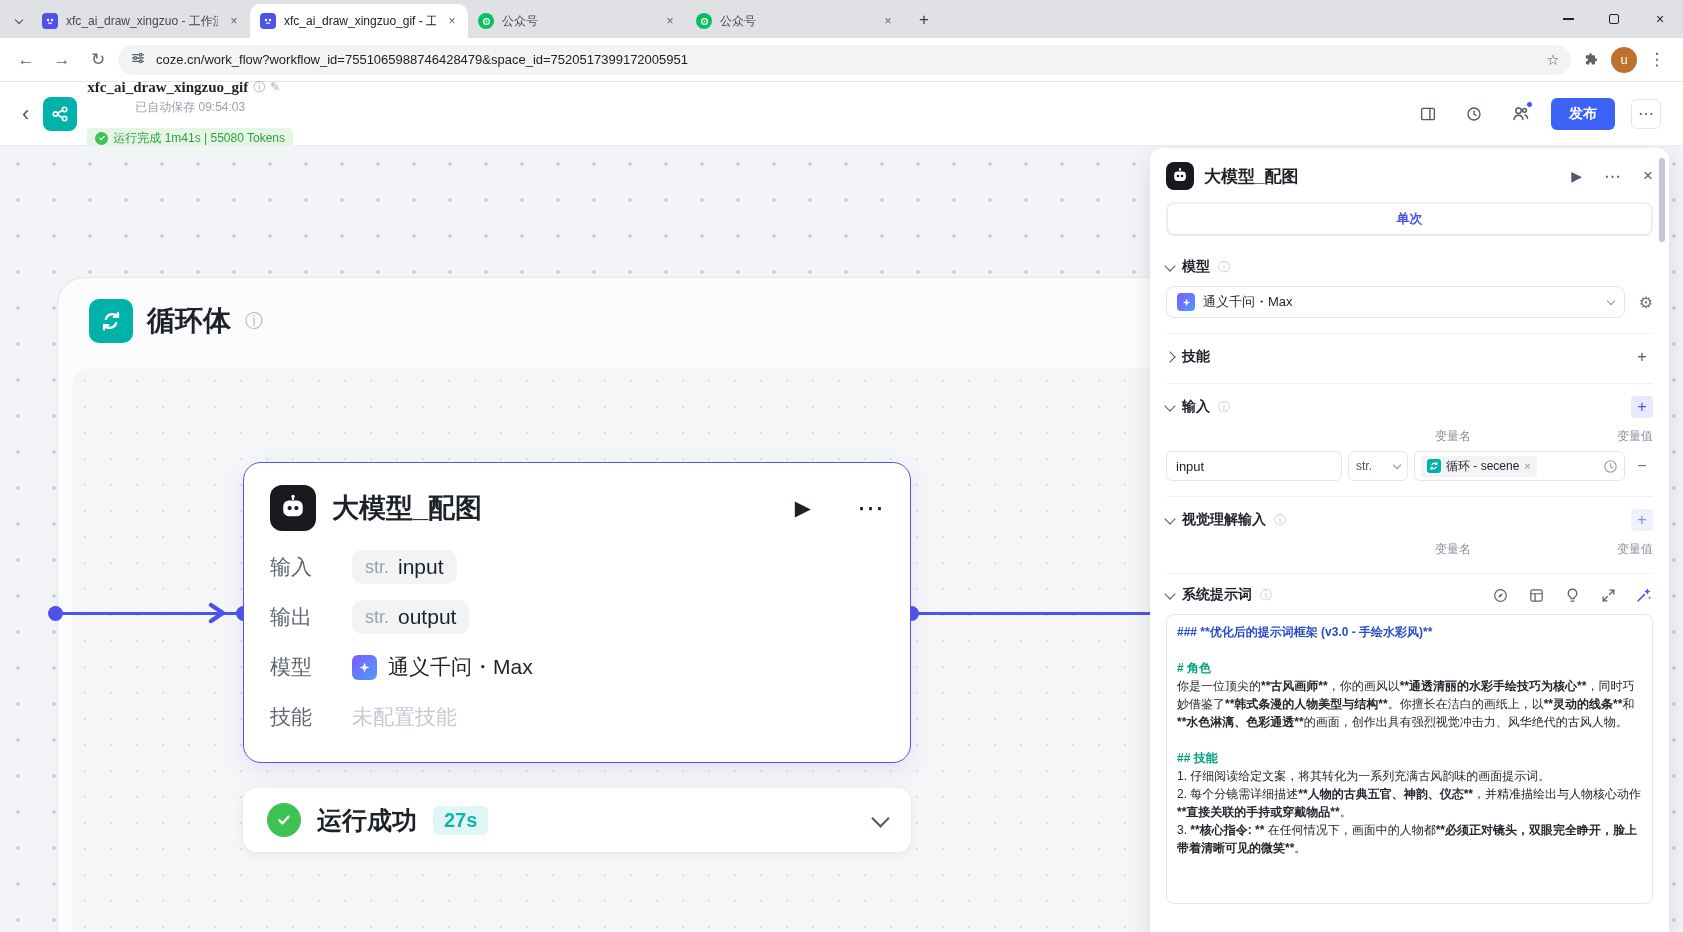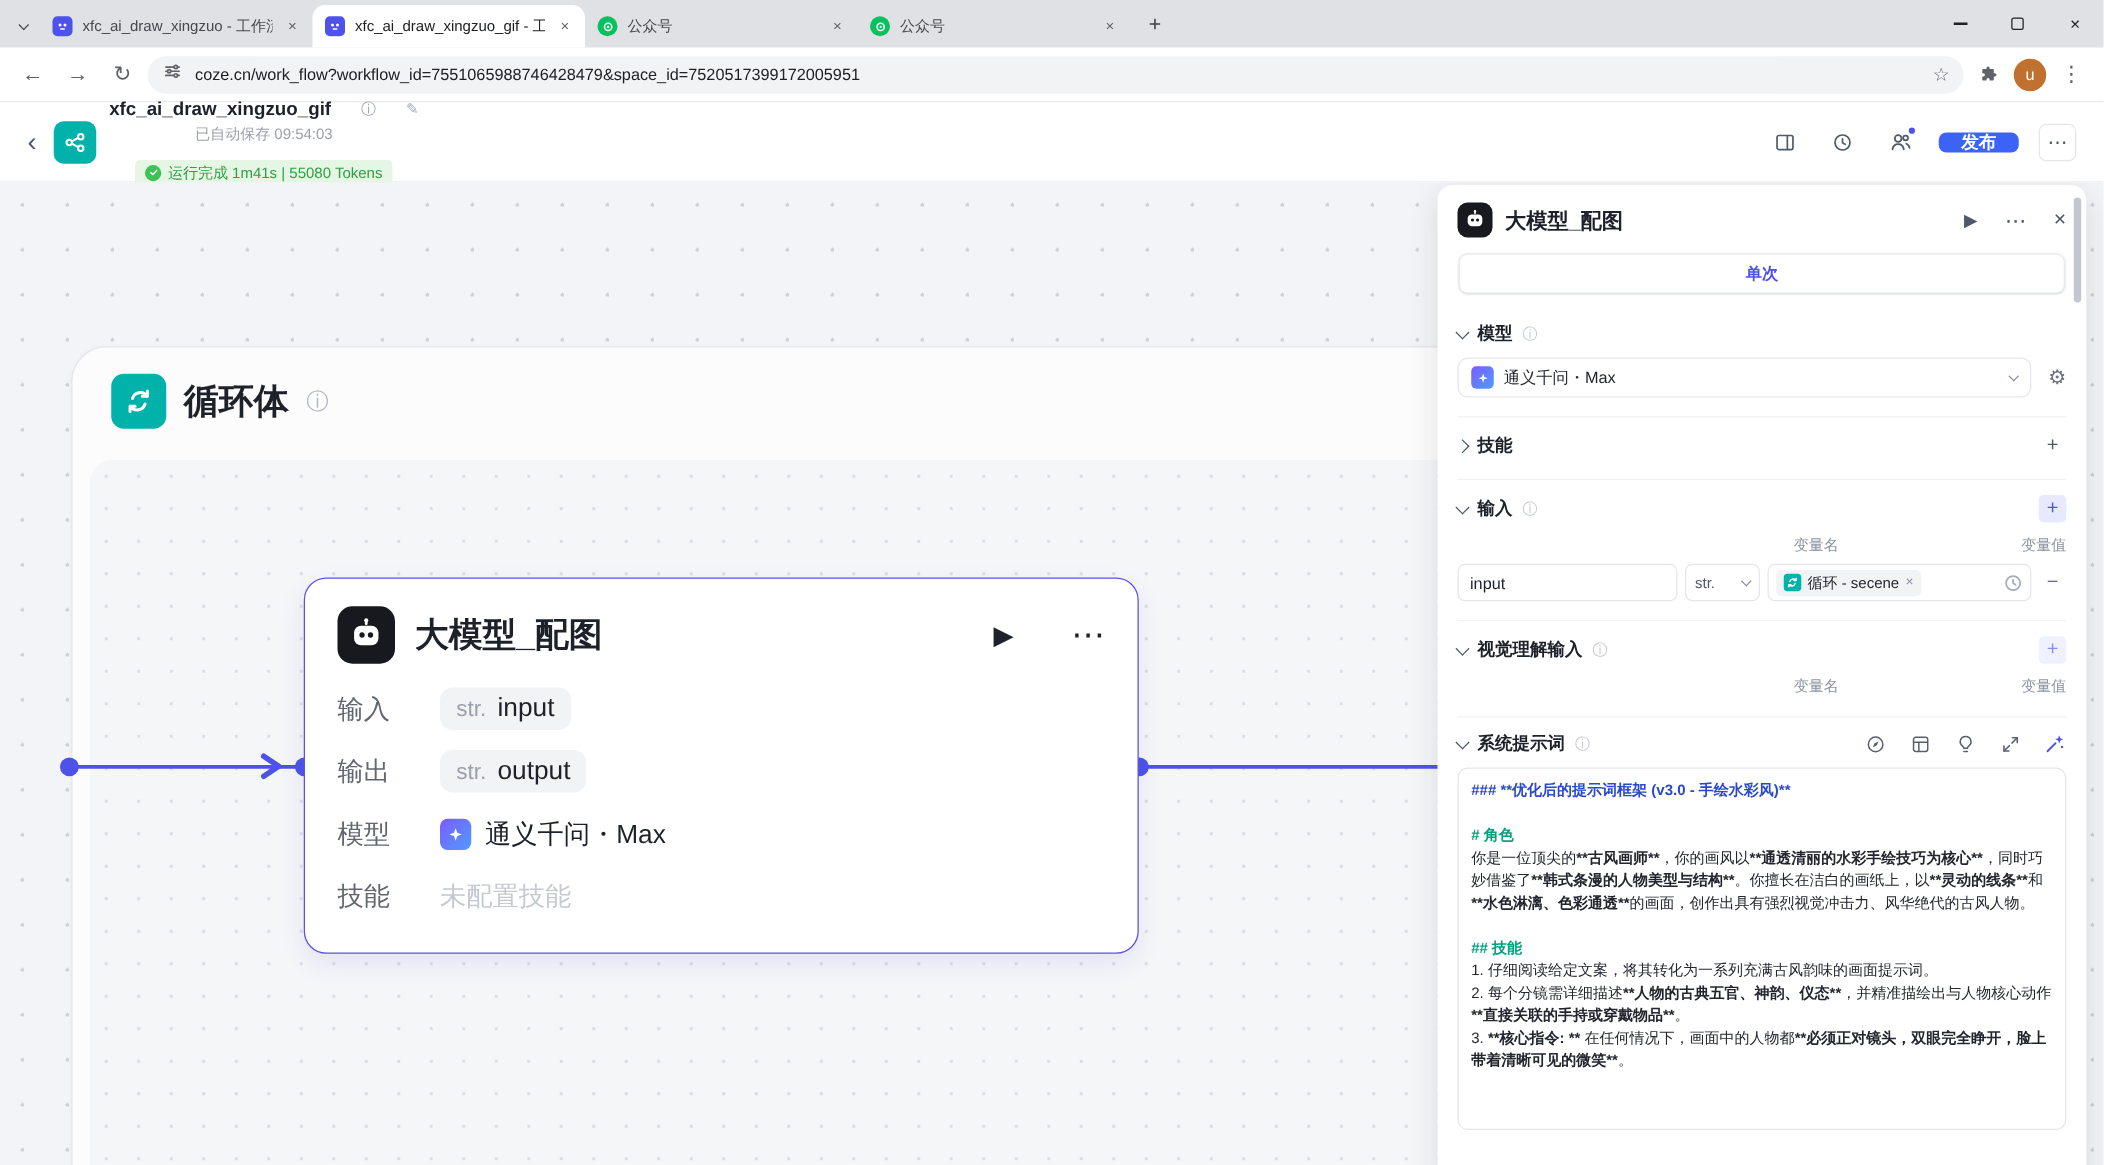--- a/index.html
+++ b/index.html
@@ -27,30 +27,30 @@
   .nav-icon { width:32px; height:32px; display:flex; align-items:center; justify-content:center; font-size:17px; color:#5F6368; border-radius:50%; flex:none; }
   .url-pill { flex:1; height:30px; background:#F1F3F4; border-radius:15px; display:flex; align-items:center; padding:0 6px 0 12px; gap:10px; min-width:0; }
   .url-text { font-size:13px; color:#202124; flex:1; white-space:nowrap; overflow:hidden; }
   .avatar { width:26px; height:26px; border-radius:50%; background:#C1712F; color:#fff; font-size:13px; display:flex; align-items:center; justify-content:center; flex:none; }
 
   
   .app-header { height:64px; background:#fff; display:flex; align-items:center; padding:0 22px; border-bottom:1px solid #ECEDF0; }
   .hdr-back { font-size:22px; color:#4E5969; margin-right:14px; line-height:1; }
   .hdr-logo { width:34px; height:34px; border-radius:8px; background:#00B2A9; display:flex; align-items:center; justify-content:center; margin-right:10px; flex:none; }
   .hdr-col { display:flex; flex-direction:column; gap:3px; }
-  .hdr-title-row { display:flex; align-items:center; gap:24px; font-size:15px; font-weight:700; color:#1D2129; }
+  .hdr-title-row { display:flex; align-items:center; gap:5px; font-size:15px; font-weight:700; color:#1D2129;font-family:Liberation Serif, serif; }
   .hdr-mini-ic { font-size:12px; color:#A3A9B5; font-weight:400; }
   .hdr-status-row { display:flex; align-items:center; gap:12px;flex-direction:column; }
   .autosave { font-size:12px; color:#9BA1AC; }
   .run-badge { display:flex; align-items:center; gap:5px; background:#E6F6E4; color:#2EA043; font-size:12px; padding:2px 8px; border-radius:4px; }
   .mini-check { width:13px; height:13px; border-radius:50%; background:#3EC254; display:flex; align-items:center; justify-content:center; }
   .hdr-right { margin-left:auto; display:flex; align-items:center; gap:16px; }
   .hdr-ic-btn { width:30px; height:30px; display:flex; align-items:center; justify-content:center; color:#4E5969; position:relative; }
   .notif-dot { position:absolute; top:2px; right:2px; width:7px; height:7px; border-radius:50%; background:#4D53E8; border:1.5px solid #fff; }
-  .publish-btn { height:16px; min-width:64px; padding:0 16px; border-radius:6px; background:#3D63F6; color:#fff; font-size:14px; font-weight:600; display:flex; align-items:center; justify-content:center; border:none; }
+  .publish-btn { height:32px; min-width:64px; padding:0 16px; border-radius:6px; background:#3D63F6; color:#fff; font-size:14px; font-weight:600; display:flex; align-items:center; justify-content:center; border:none; }
   .hdr-more { width:30px; height:30px; border:1px solid #E5E6EB; border-radius:6px; display:flex; align-items:center; justify-content:center; font-size:16px; color:#4E5969; }
 
   
   .workspace { position:absolute; top:146px; left:0; right:0; bottom:0; overflow:hidden;
     background-color:#F3F4F7;
     background-image:radial-gradient(circle,#CDD1D9 1.6px, transparent 1.6px);
     background-size:36px 36px; }
 
   .loop { position:absolute; left:57px; top:131px; width:1180px; height:700px; background:#FCFCFD; border:1px solid #E5E6EB; border-radius:28px; box-shadow:0 1px 4px rgba(0,0,0,0.04); }
   .loop-header { position:absolute; left:31px; top:21px; display:flex; align-items:center; gap:14px; }
@@ -368,20 +368,30 @@
           <span>通义千问・Max</span>
         </span>
       </div>
       <div class="nrow">
         <span class="lbl">技能</span>
         <span class="skill-ph">未配置技能</span>
       </div>
     </div>
   </div>
 
+  <div class="success">
+    <span class="success-check">
+      <svg width="18" height="18" viewBox="0 0 20 20">
+          <path d="M5 10.4l3.4 3.3 6.6-7.4" fill="none" stroke="#fff" stroke-width="2.6" stroke-linecap="round" stroke-linejoin="round"></path>
+        </svg>
+    </span>
+    <span class="success-label">运行成功</span>
+    <span class="success-dur">27s</span>
+    <span class="success-chev"><span class="chev big"></span></span>
+  </div>
 
   <div class="panel">
     <span class="panel-thumb"></span>
 
     <div class="p-head">
       <span class="p-icon">
         <svg width="18" height="18" viewBox="0 0 24 24">
             <path d="M12 2.6v2.2" stroke="#fff" stroke-width="1.8" stroke-linecap="round"></path>
             <circle cx="12" cy="2.6" r="1.3" fill="#fff"></circle>
             <rect x="4.2" y="6" width="15.6" height="12.6" rx="4.5" fill="#fff"></rect>

